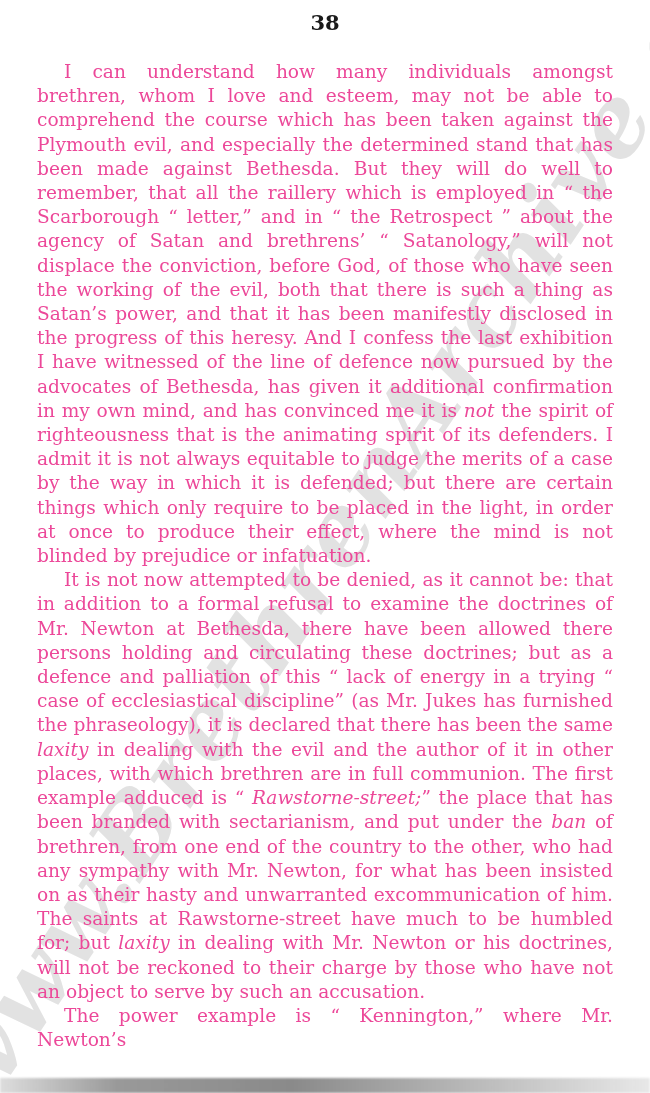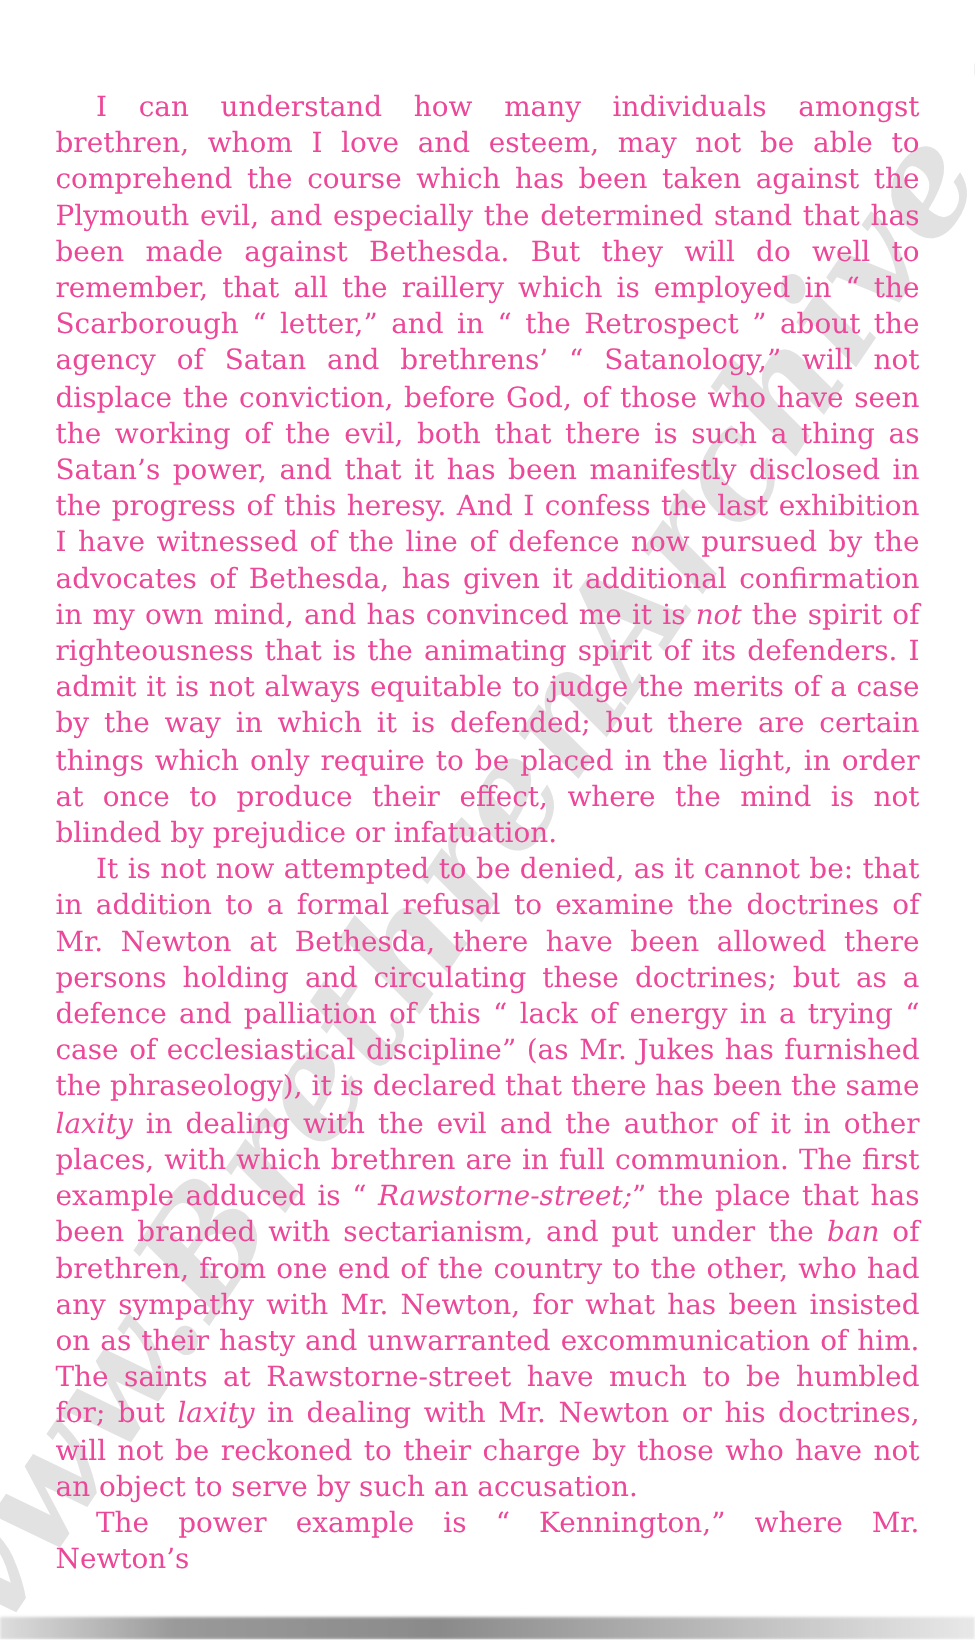--- a/index.html
+++ b/index.html
@@ -67,19 +67,20 @@
       rgba(90,90,90,0.4) 75%,
       rgba(140,140,140,0.2) 100%);
     filter: blur(1px);
   }
 </style>
 </head>
 <body>
 
 <div class="page">
   <div class="watermark" style="color: rgb(226, 226, 226);">www.BrethrenArchive.org</div>
+  <div class="page-number">38</div>
   <div class="text-block">
       <p><span>I can understand how many individuals amongst brethren, whom I love and esteem, may not be able to comprehend the course which has been taken against the Plymouth evil, and especially the determined stand that has been made against Bethesda.  But they will do well to remember, that all the raillery which is employed in “ the Scarborough “ letter,” and in “ the Retrospect ” about the agency of Satan and brethrens’ “ Satanology,” will not displace the conviction, before God, of those who have seen the working of the evil, both that there is such a thing as Satan’s power, and that it has been manifestly disclosed in the progress of this heresy.  And I confess the last exhibition I have witnessed of the line of defence now pursued by the advocates of Bethesda, has given it additional confirmation in my own mind, and has convinced me it is </span><span class="it">not</span><span> the spirit of righteousness that is the animating spirit of its defenders.  I admit it is not always equitable to judge the merits of a case by the way in which it is defended; but there are certain things which only require to be placed in the light, in order at once to produce their effect, where the mind is not blinded by prejudice or infatuation.</span></p>
       <p><span>It is not now attempted to be denied, as it cannot be: that in addition to a formal refusal to examine the doctrines of Mr. Newton at Bethesda, there have been allowed there persons holding and circulating these doctrines;  but as a defence and palliation of this “ lack of energy in a trying “ case of ecclesiastical discipline” (as Mr. Jukes has furnished the phraseology), it is declared that there has been the same </span><span class="it">laxity</span><span> in dealing with the evil and the author of it in other places, with which brethren are in full communion.   The first example adduced is “ </span><span class="it">Rawstorne-street;</span><span>” the place that has been branded with sectarianism, and put under the </span><span class="it">ban</span><span> of brethren, from one end of the country to the other, who had any sympathy with Mr. Newton, for what has been insisted on as their hasty and unwarranted excommunication of him.   The saints at Rawstorne-street have much to be humbled for;  but </span><span class="it">laxity</span><span> in dealing with Mr. Newton or his doctrines, will not be reckoned to their charge by those who have not an object to serve by such an accusation.</span></p>
       <p><span>The power example is “ Kennington,” where Mr. Newton’s</span></p>
     </div>
 </div>
 <div class="bottom-shadow"></div>
 
 </body></html>

